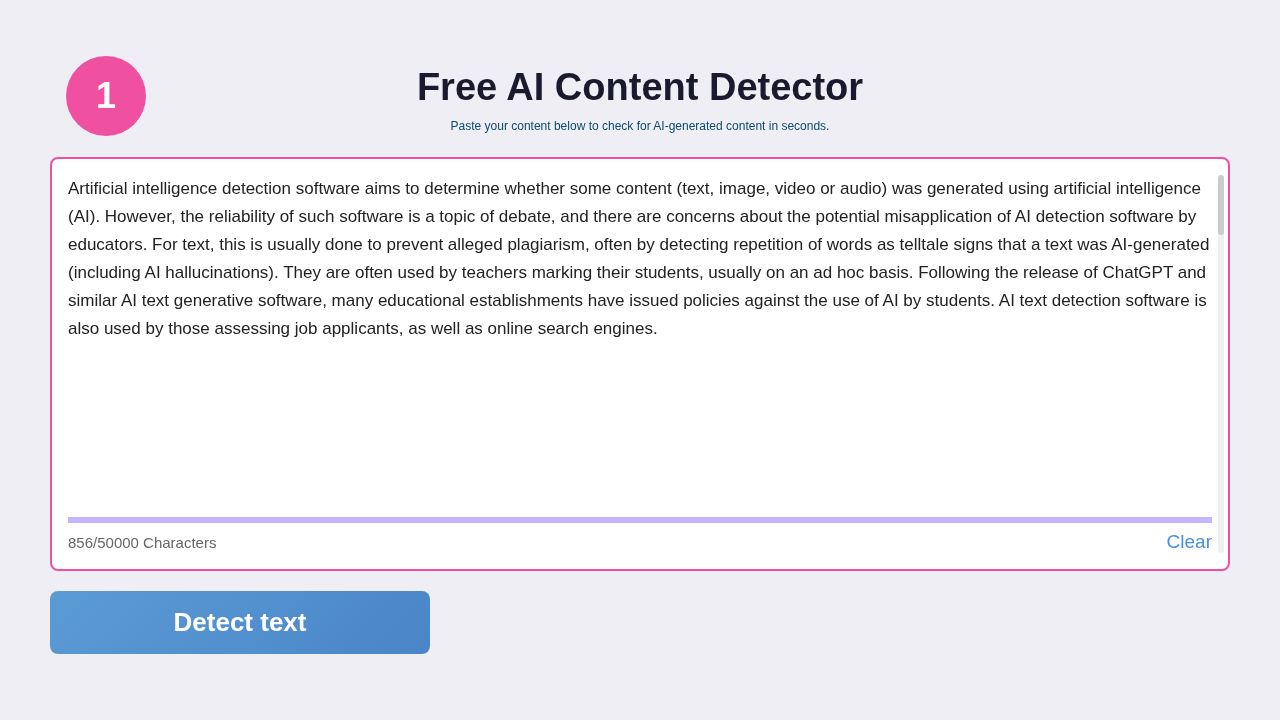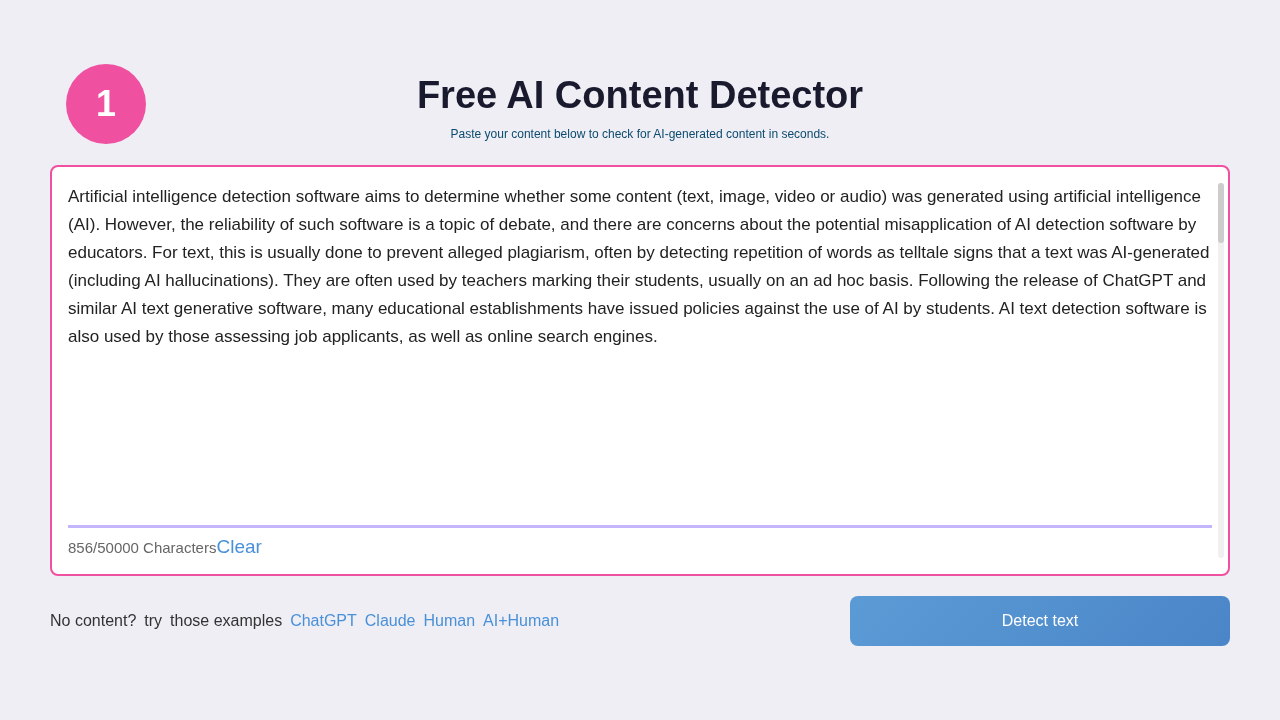--- a/index.html
+++ b/index.html
@@ -87,24 +87,25 @@
       resize: none;
       font-size: 17px;
       line-height: 1.65;
       color: #222;
       font-family: -apple-system, BlinkMacSystemFont, 'Segoe UI', sans-serif;
       background: transparent;
     }
 
     .textarea-footer {
       display: flex;
+      justify-content: space-between;
       align-items: center;
       margin-top: 8px;
       padding-top: 8px;
-      border-top: 3px solid #c4b5fd;
+      border-top: 6px solid #c4b5fd;
     }
 
     .char-count {
       font-size: 15px;
       color: #666;
     }
 
     .clear-button {
       font-size: 19px;
       color: #4a90d9;
@@ -159,22 +160,22 @@
       font-size: 16px;
       cursor: pointer;
     }
 
     .detect-button {
       background: linear-gradient(135deg, #5b9bd5, #4a85c8);
       color: white;
       border: none;
       border-radius: 8px;
       padding: 16px 92px;
-      font-size: 16px;
-      font-weight: 400;
+      font-size: 26px;
+      font-weight: 700;
       cursor: pointer;
       min-width: 380px;
       text-align: center;
     }
   </style>
 </head>
 <body>
 
 <div class="page-container">
 
@@ -191,25 +192,16 @@
     <div class="scrollbar-track">
       <div class="scrollbar-thumb"></div>
     </div>
     <div class="textarea-footer">
       <span class="char-count">856/50000 Characters</span>
       <button class="clear-button">Clear</button>
     </div>
   </div>
 
   <div class="bottom-bar">
-    <div class="examples-section">
-      <span class="no-content-text">No content?</span>
-      <span class="no-content-text">try</span>
-      <span class="no-content-text">those examples</span>
-      <a class="examples-link">ChatGPT</a>
-      <a class="examples-link">Claude</a>
-      <a class="examples-link">Human</a>
-      <a class="examples-link">AI+Human</a>
-    </div>
     <button class="detect-button">Detect text</button>
   </div>
 
 </div>
 
 </body></html>

